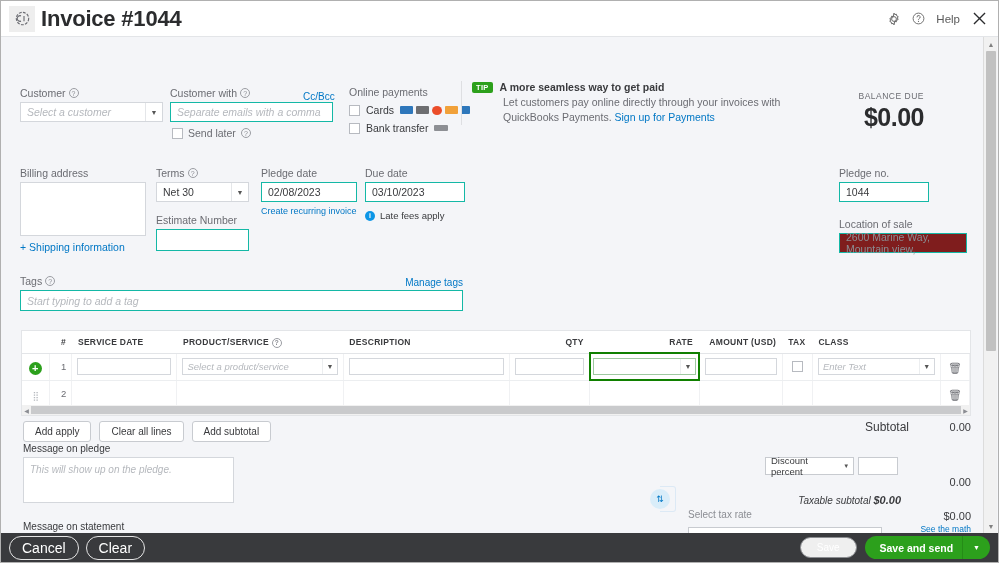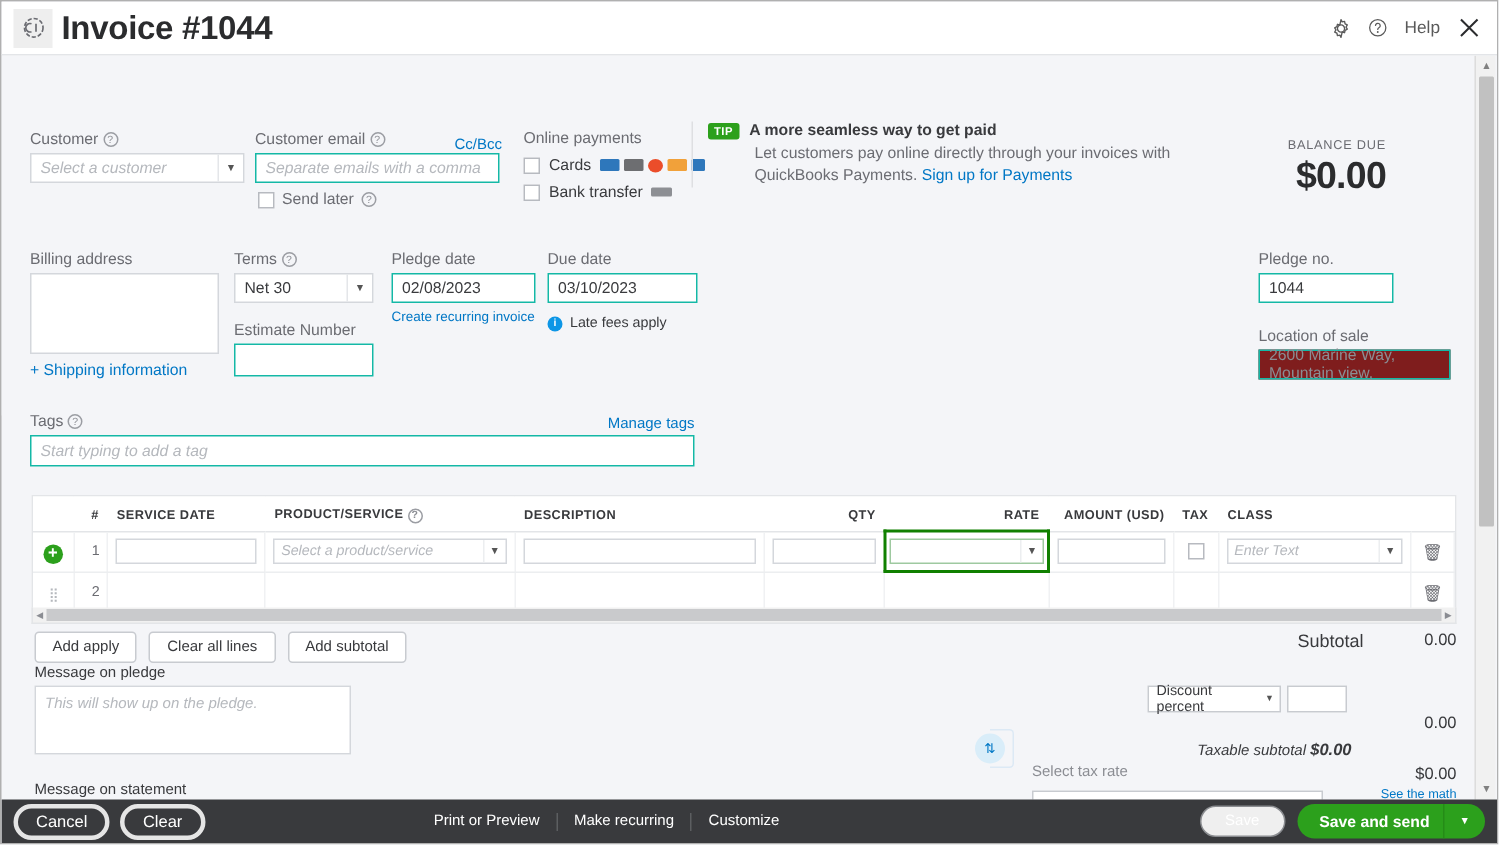--- a/index.html
+++ b/index.html
@@ -332,22 +332,22 @@
   }
 
   
   .bottombar {
     position: absolute; left: 0; right: 0; bottom: 0; height: 29px;
     background: #393a3d;
     display: flex; align-items: center; padding: 0 8px;
     z-index: 20;
   }
   .pill {
-    border: 3px solid #e5e5e5; border-radius: 13px; color: #fff;
-    font-size: 11px; padding: 3px 12px; margin-right: 7px; cursor: pointer;
+    border: 1px solid #e5e5e5; border-radius: 13px; color: #fff;
+    font-size: 14px; padding: 3px 12px; margin-right: 7px; cursor: pointer;
     background: transparent;
   }
   .bb-mid { display: flex; align-items: center; margin-left: auto; margin-right: auto; }
   .bb-link {
     color: #fff; font-size: 10px; padding: 0 11px; cursor: pointer;
     border-right: 1px solid #5c5e61; line-height: 12px;
   }
   .bb-link.last { border-right: none; }
   .bb-right { margin-left: auto; display: flex; align-items: center; }
   .save-pill {
@@ -413,21 +413,21 @@
           <span class="qmark">?</span>
         </div>
         <div class="sel">
           <span style="color:#b5b8bd;font-style:italic">Select a customer</span>
           <span class="arrowbox">▼</span>
         </div>
       </div>
 
       <div class="p-email">
         <div class="fld-label">
-          <span>Customer email</span>
+          <span>Customer with</span>
           <span class="qmark">?</span>
         </div>
         <div class="inp ph">Separate emails with a comma</div>
       </div>
       <div class="ccbcc">Cc/Bcc</div>
 
       <div class="p-sendlater">
         <span class="cbx"></span>
         <span>Send later</span>
         <span class="qmark">?</span>
@@ -674,25 +674,20 @@
 
   <div class="vscroll">
     <span class="vs-arrow vs-up">▲</span>
     <span class="thumb"></span>
     <span class="vs-arrow vs-dn">▼</span>
   </div>
 
   <div class="bottombar">
     <button class="pill">Cancel</button>
     <button class="pill">Clear</button>
-    <div class="bb-mid">
-      <span class="bb-link">Print or Preview</span>
-      <span class="bb-link">Make recurring</span>
-      <span class="bb-link last">Customize</span>
-    </div>
     <div class="bb-right">
       <button class="save-pill">Save</button>
       <div class="sas">
         <span class="lbl">Save and send</span>
         <span class="dd">▼</span>
       </div>
     </div>
   </div>
 
 </div>

